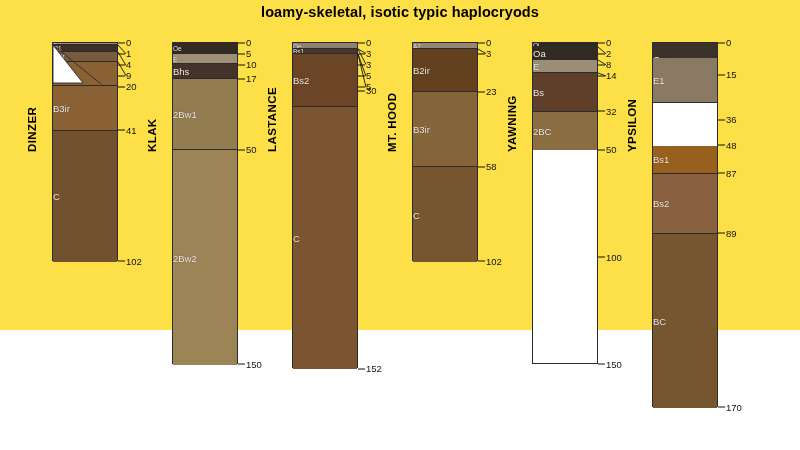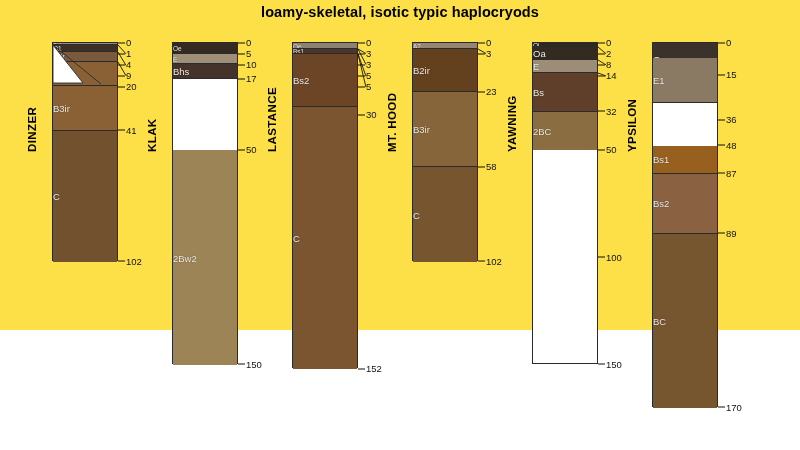--- a/index.html
+++ b/index.html
@@ -147,20 +147,23 @@
         <div class="column" style="height: 321.75px;">
           <div class="horizon" style="top: 0px; height: 10.725px; background: rgb(51, 42, 34);">
             <div class="horizon-label tiny">Oe</div>
           </div>
           <div class="horizon" style="top: 10.725px; height: 10.725px; background: rgb(160, 143, 119);">
             <div class="horizon-label tiny">E</div>
           </div>
           <div class="horizon" style="top: 21.45px; height: 15.015px; background: rgb(68, 51, 42);">
             <div class="horizon-label">Bhs</div>
           </div>
+          <div class="horizon" style="top: 36.465px; height: 70.785px; background: rgb(147, 124, 79);">
+            <div class="horizon-label">2Bw1</div>
+          </div>
           <div class="horizon" style="top: 107.25px; height: 214.5px; background: rgb(156, 132, 87); border-bottom: none;">
             <div class="horizon-label">2Bw2</div>
           </div>
         </div>
         <div class="depth-tick" style="top: 0px;">0</div>
         <div class="depth-tick" style="top: 11px;">5</div>
         <div class="depth-tick" style="top: 22px;">10</div>
         <div class="depth-tick" style="top: 36.465px;">17</div>
         <div class="depth-tick" style="top: 107.25px;">50</div>
         <div class="depth-tick" style="top: 321.75px;">150</div>
@@ -191,21 +194,21 @@
           <line x1="0" y1="1" x2="8" y2="16.564999999999998"></line>
         </svg>
         <div class="depth-tick" style="top: 33px;">5</div>
         <svg class="leader" width="9" height="24.275" style="top: 10.725px;">
           <line x1="0" y1="1" x2="8" y2="23.275"></line>
         </svg>
         <div class="depth-tick" style="top: 44px;">5</div>
         <svg class="leader" width="9" height="35.275" style="top: 10.725px;">
           <line x1="0" y1="1" x2="8" y2="34.275"></line>
         </svg>
-        <div class="depth-tick" style="top: 72px;">30</div>
+        <div class="depth-tick" style="top: 48px;">30</div>
         <div class="depth-tick" style="top: 326.04px;">152</div>
       </div>
       <div class="profile" style="left: 386px;">
         <div class="profile-name" style="height: 110px;">MT. HOOD</div>
         <div class="column" style="height: 218.79px;">
           <div class="horizon" style="top: 0px; height: 6.435px; background: rgb(149, 134, 115);">
             <div class="horizon-label tiny">A2</div>
           </div>
           <div class="horizon" style="top: 6.435px; height: 42.9px; background: rgb(99, 65, 31);">
             <div class="horizon-label">B2ir</div>

